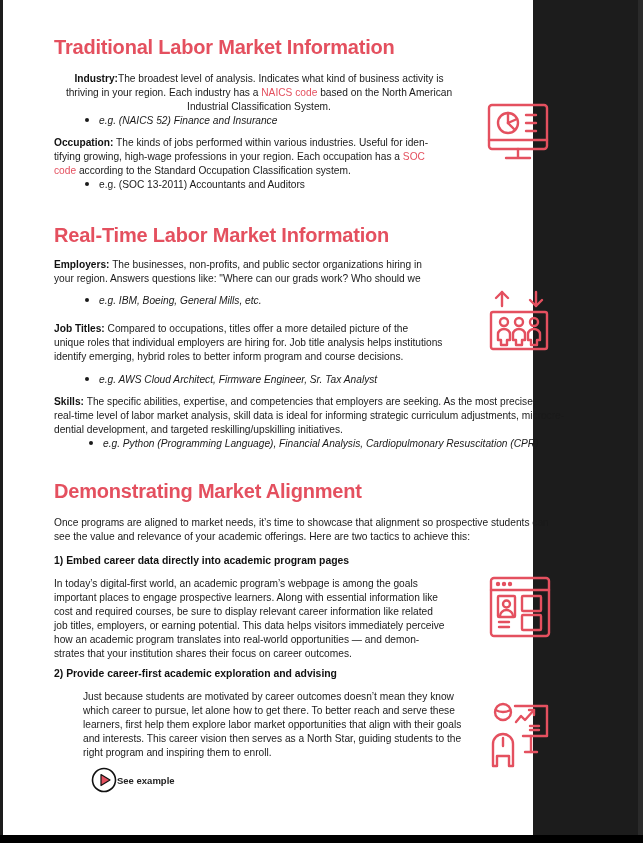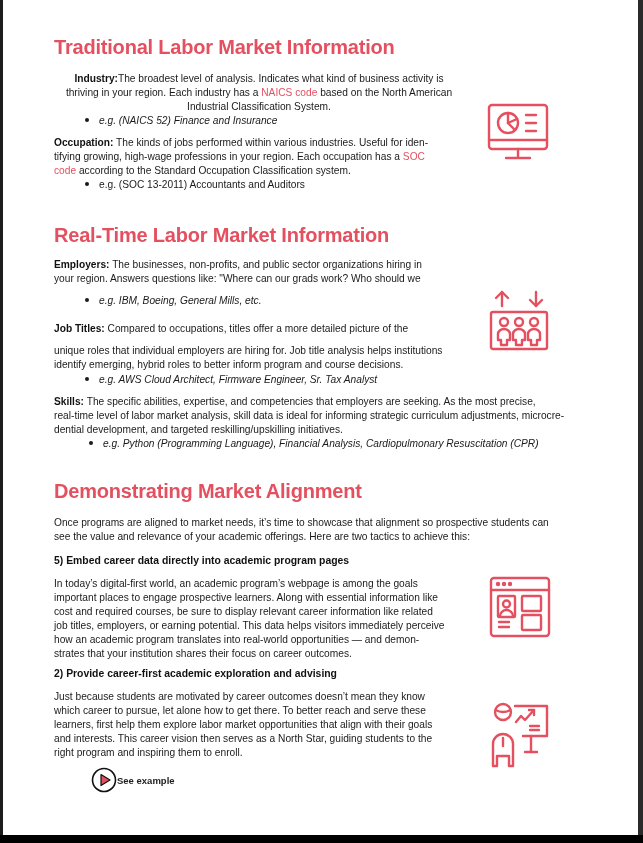--- a/index.html
+++ b/index.html
@@ -6,21 +6,21 @@
     html, body { width: 643px; height: 843px; overflow: hidden; }
     body {
       background: #1c1c1c;
       font-family: "Liberation Sans", sans-serif;
       color: #1a1a1a;
       position: relative;
     }
     .page {
       position: absolute;
       left: 3px; top: 0;
-      width: 635px; height: 835px;
+      width: 530px; height: 835px;
       background: #ffffff;
     }
     .frame-edge-right {
       position: absolute; right: 0; top: 0; width: 5px; height: 843px; background: #2a2a2a;
     }
     .frame-edge-bottom {
       position: absolute; left: 0; bottom: 0; width: 643px; height: 8px; background: #000;
     }
     h1.section-title {
       position: absolute;
@@ -117,21 +117,21 @@
   <h1 class="section-title" style="top:224px;">Real-Time Labor Market Information</h1>
 
   <div class="para" style="top:258px; width:410px;">
     <div><b>Employers:</b><span> The businesses, non-profits, and public sector organizations hiring in</span></div>
     <div>your region. Answers questions like: "Where can our grads work? Who should we</div>
   </div>
   <div class="bullet ital" style="left:82px; top:294px;"><span class="dot"></span><span class="txt">e.g. IBM, Boeing, General Mills, etc.</span></div>
 
   <div class="para" style="top:322px; width:420px;">
     <div><b>Job Titles:</b><span> Compared to occupations, titles offer a more detailed picture of the</span></div>
-    <div style="margin-top:8px;">unique roles that individual employers are hiring for. Job title analysis helps institutions</div>
+    <div style="">unique roles that individual employers are hiring for. Job title analysis helps institutions</div>
     <div>identify emerging, hybrid roles to better inform program and course decisions.</div>
   </div>
   <div class="bullet ital" style="left:82px; top:373px;"><span class="dot"></span><span class="txt">e.g. AWS Cloud Architect, Firmware Engineer, Sr. Tax Analyst</span></div>
 
   <div class="para" style="top:395px; width:540px;">
     <div><b>Skills:</b><span> The specific abilities, expertise, and competencies that employers are seeking. As the most precise,</span></div>
     <div>real-time level of labor market analysis, skill data is ideal for informing strategic curriculum adjustments, microcre-</div>
     <div>dential development, and targeted reskilling/upskilling initiatives.</div>
   </div>
   <div class="bullet ital" style="left:86px; top:437px;"><span class="dot"></span><span class="txt">e.g. Python (Programming Language), Financial Analysis, Cardiopulmonary Resuscitation (CPR)</span></div>
@@ -150,21 +150,21 @@
     <path d="M40 50 v-6 a6 5 0 0 1 12 0 v6 h-3 v5 h-6 v-5 z"></path>
   </svg>
 
   <h1 class="section-title" style="top:480px;">Demonstrating Market Alignment</h1>
 
   <div class="para" style="top:516px; width:545px;">
     <div>Once programs are aligned to market needs, it’s time to showcase that alignment so prospective students can</div>
     <div>see the value and relevance of your academic offerings. Here are two tactics to achieve this:</div>
   </div>
 
-  <div class="sub-heading" style="top:555px;">5)  Embed career data directly into academic program pages</div>
+  <div class="sub-heading" style="top:555px;">1)  Embed career data directly into academic program pages</div>
 
   <div class="para" style="top:577px; width:410px;">
     <div>In today’s digital-first world, an academic program’s webpage is among the goals</div>
     <div>important places to engage prospective learners. Along with essential information like</div>
     <div>cost and required courses, be sure to display relevant career information like related</div>
     <div>job titles, employers, or earning potential. This data helps visitors immediately perceive</div>
     <div>how an academic program translates into real-world opportunities — and demon-</div>
     <div>strates that your institution shares their focus on career outcomes.</div>
   </div>
 
@@ -178,21 +178,21 @@
     <circle cx="17.5" cy="28" r="3.5"></circle>
     <path d="M11 40 a6.5 6 0 0 1 13 0"></path>
     <line x1="10" y1="46" x2="20" y2="46"></line>
     <line x1="10" y1="51" x2="20" y2="51"></line>
     <rect x="33" y="20" width="19" height="15" rx="1"></rect>
     <rect x="33" y="39" width="19" height="15" rx="1"></rect>
   </svg>
 
   <div class="sub-heading" style="top:668px;">2)  Provide career-first academic exploration and advising</div>
 
-  <div class="para" style="top:690px; width:415px;">
+  <div class="para" style="top:690px; width:415px;margin-left:29px;">
     <div>Just because students are motivated by career outcomes doesn’t mean they know</div>
     <div>which career to pursue, let alone how to get there. To better reach and serve these</div>
     <div>learners, first help them explore labor market opportunities that align with their goals</div>
     <div>and interests. This career vision then serves as a North Star, guiding students to the</div>
     <div>right program and inspiring them to enroll.</div>
   </div>
 
   <svg class="icon" style="left:487px; top:702px;" width="62" height="66" viewBox="0 0 62 66" fill="none" stroke="#E4505F" stroke-width="2.4" stroke-linecap="round" stroke-linejoin="round">
     <circle cx="13" cy="10" r="8"></circle>
     <path d="M5.5 8 q7.5 4 15 0"></path>

